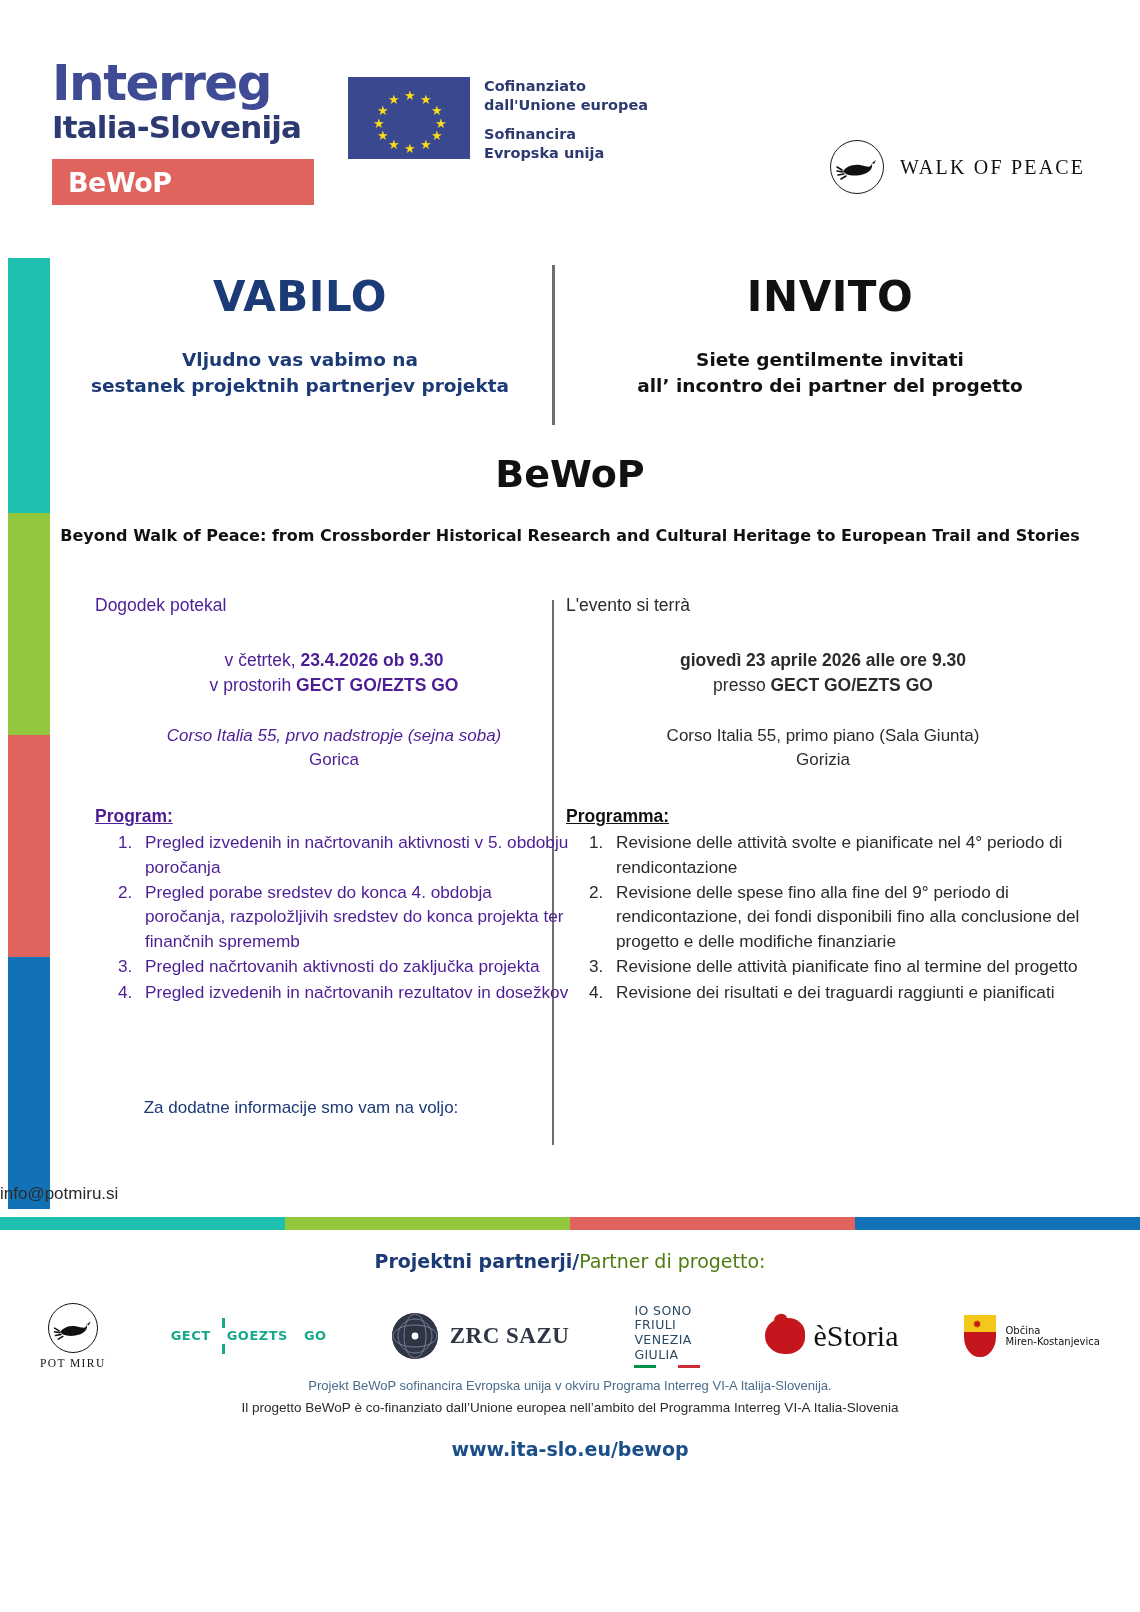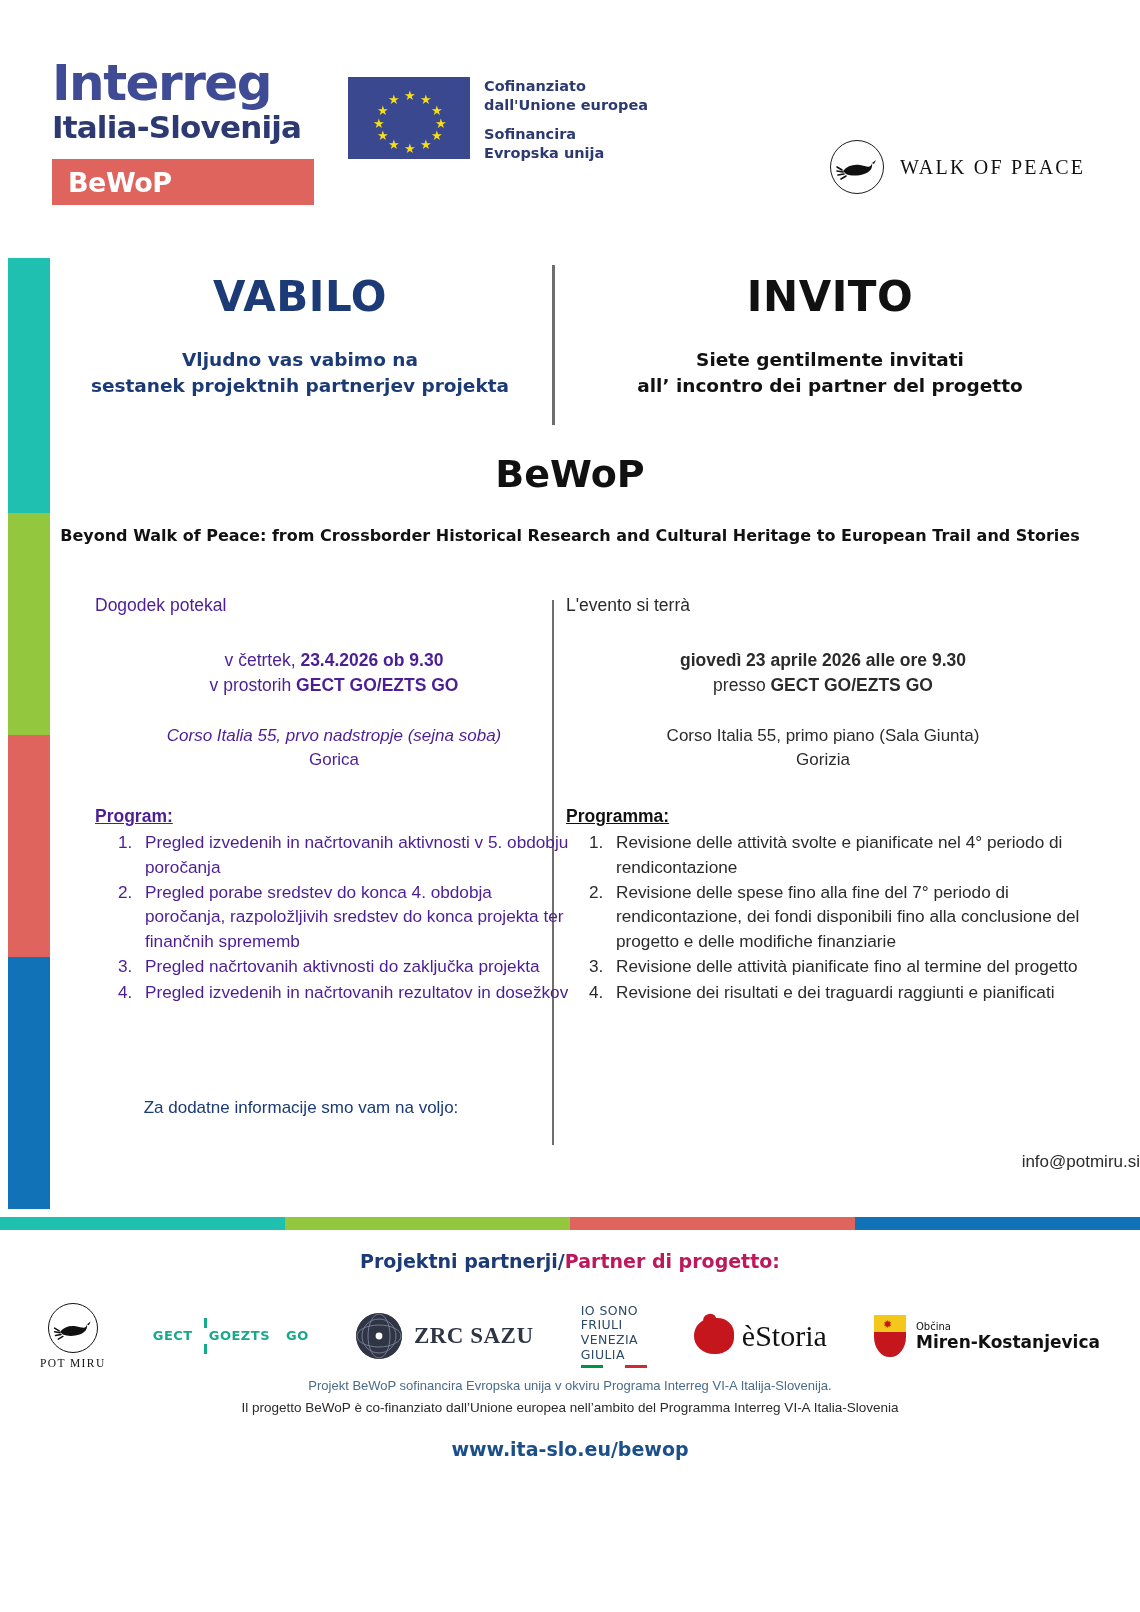--- a/index.html
+++ b/index.html
@@ -146,39 +146,39 @@
 
   .contact-l {
     position: absolute; left: 62px; top: 1098px; width: 478px;
     text-align: center; font-size: 17px; color: #1b3a76;
   }
   .contact-r {
     position: absolute; left: 566px; top: 1098px; width: 514px;
     text-align: center; font-size: 17px; color: #2b2b2b;
   }
   .email {
-    position: absolute; left: 0; top: 1152px; width: 1140px;
-    text-align: right; font-size: 17px; color: #2b2b2b;
+    position: absolute; left: 0; top: 1184px; width: 1140px;
+    text-align: left; font-size: 17px; color: #2b2b2b;
   }
 
   
   .bar { position: absolute; top: 1217px; height: 13px; }
   .bar-teal  { left: 0;    width: 285px; background: #20c0b0; }
   .bar-green { left: 285px; width: 285px; background: #93c83e; }
   .bar-red   { left: 570px; width: 285px; background: #e0645e; }
   .bar-blue  { left: 855px; width: 285px; background: #1272b8; }
 
   
   .partners-title {
     position: absolute; top: 1250px; left: 0; width: 1140px; text-align: center;
     font-family: "DejaVu Sans", sans-serif;
     font-size: 19px; color: #1b3a76;
   }
   .partners-title .sl { font-weight: bold; }
-  .partners-title .it { font-weight: bold; color: #be185d; }
+  .partners-title .it { font-weight: normal; color: #4d7c0f; }
 
   .logos {
     position: absolute; top: 1300px; left: 40px; width: 1060px; height: 72px;
     display: flex; align-items: center; justify-content: space-between;
   }
   .logo { display: flex; align-items: center; }
 
   
   .potmiru { flex-direction: column; }
   .potmiru .circ {
@@ -242,21 +242,21 @@
 
   
   .obcina .shield {
     width: 32px; height: 42px; background: #c4161c;
     border-radius: 0 0 48% 48%; position: relative; overflow: hidden;
   }
   .obcina .shield .top { position: absolute; top:0; left:0; right:0; height: 17px; background: #f4c81a; }
   .obcina .shield .cog { position:absolute; top:3px; left:9px; font-size:11px; color:#c4161c; }
   .obcina .txt { margin-left: 10px; font-family: "DejaVu Sans", sans-serif; color: #111; }
   .obcina .t1 { font-size: 10px; }
-  .obcina .t2 { font-size: 17px; font-weight: bold; }
+  .obcina .t2 { font-size: 10px; font-weight: normal; }
 
   .fine1 {
     position: absolute; top: 1378px; left: 0; width: 1140px; text-align: center;
     font-size: 13px; color: #4a6b8a;
   }
   .fine2 {
     position: absolute; top: 1400px; left: 0; width: 1140px; text-align: center;
     font-size: 13.5px; color: #2b2b2b;
   }
   .weburl {
@@ -371,21 +371,21 @@
       <div><b>giovedì 23 aprile 2026 alle ore 9.30</b></div>
       <div><span>presso </span><b>GECT GO/EZTS GO</b></div>
     </div>
     <div class="where">
       <div>Corso Italia 55, primo piano (Sala Giunta)</div>
       <div>Gorizia</div>
     </div>
     <div class="prog-head">Programma:</div>
     <ol class="prog">
       <li>Revisione delle attività svolte e pianificate nel 4° periodo di rendicontazione</li>
-      <li>Revisione delle spese fino alla fine del 7° periodo di rendicontazione, dei fondi disponibili fino alla conclusione del progetto e delle modifiche finanziarie</li>
+      <li>Revisione delle spese fino alla fine del 9° periodo di rendicontazione, dei fondi disponibili fino alla conclusione del progetto e delle modifiche finanziarie</li>
       <li>Revisione delle attività pianificate fino al termine del progetto</li>
       <li>Revisione dei risultati e dei traguardi raggiunti e pianificati</li>
     </ol>
   </div>
 
   <div class="contact-l">Za dodatne informacije smo vam na voljo:</div>
   <div class="email">info@potmiru.si</div>
 
   <div class="bar bar-teal"></div>
   <div class="bar bar-green"></div>

